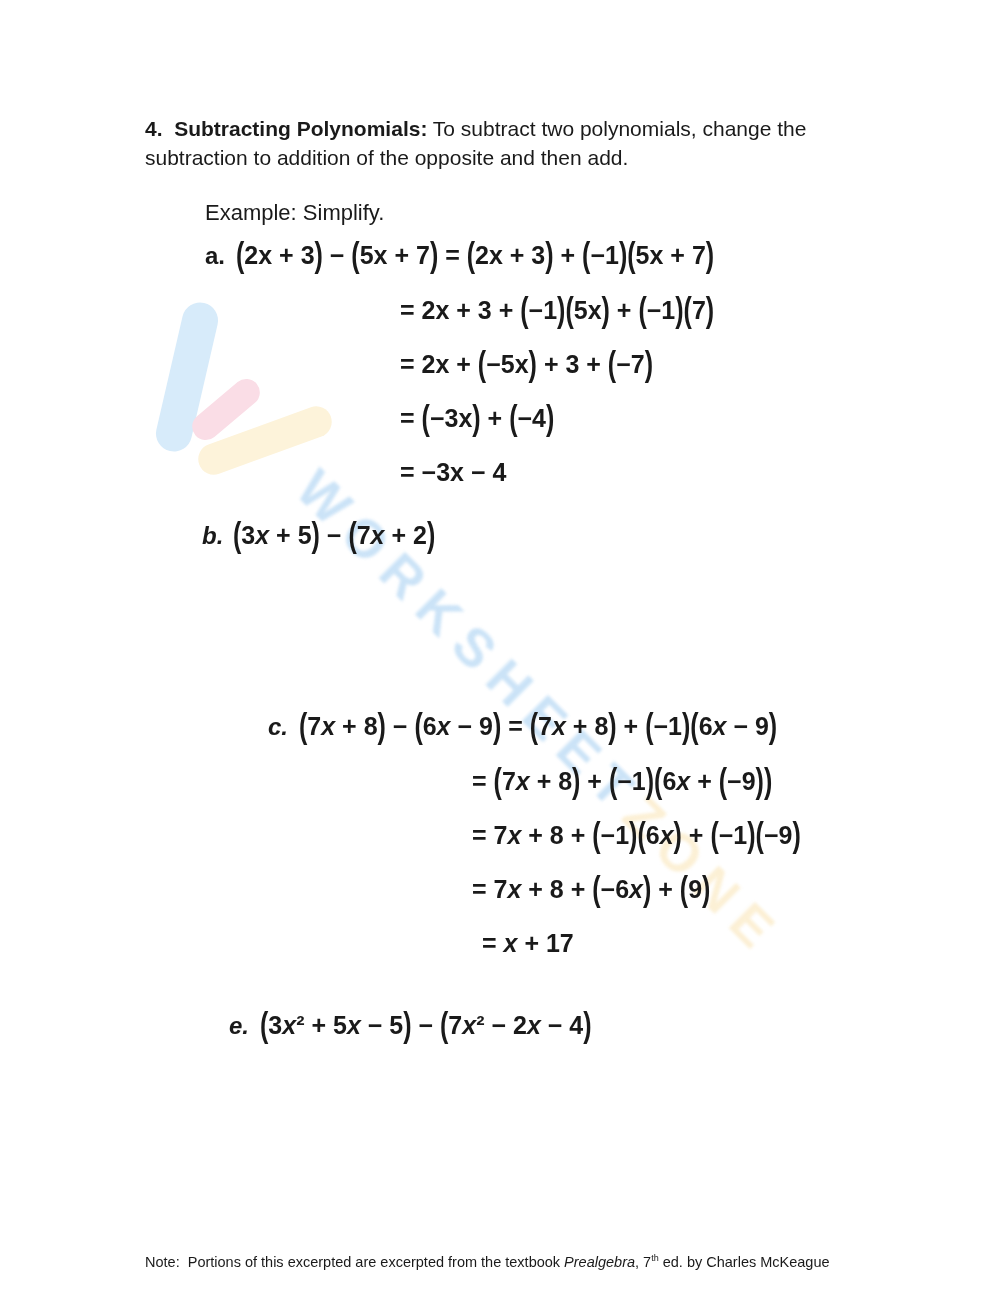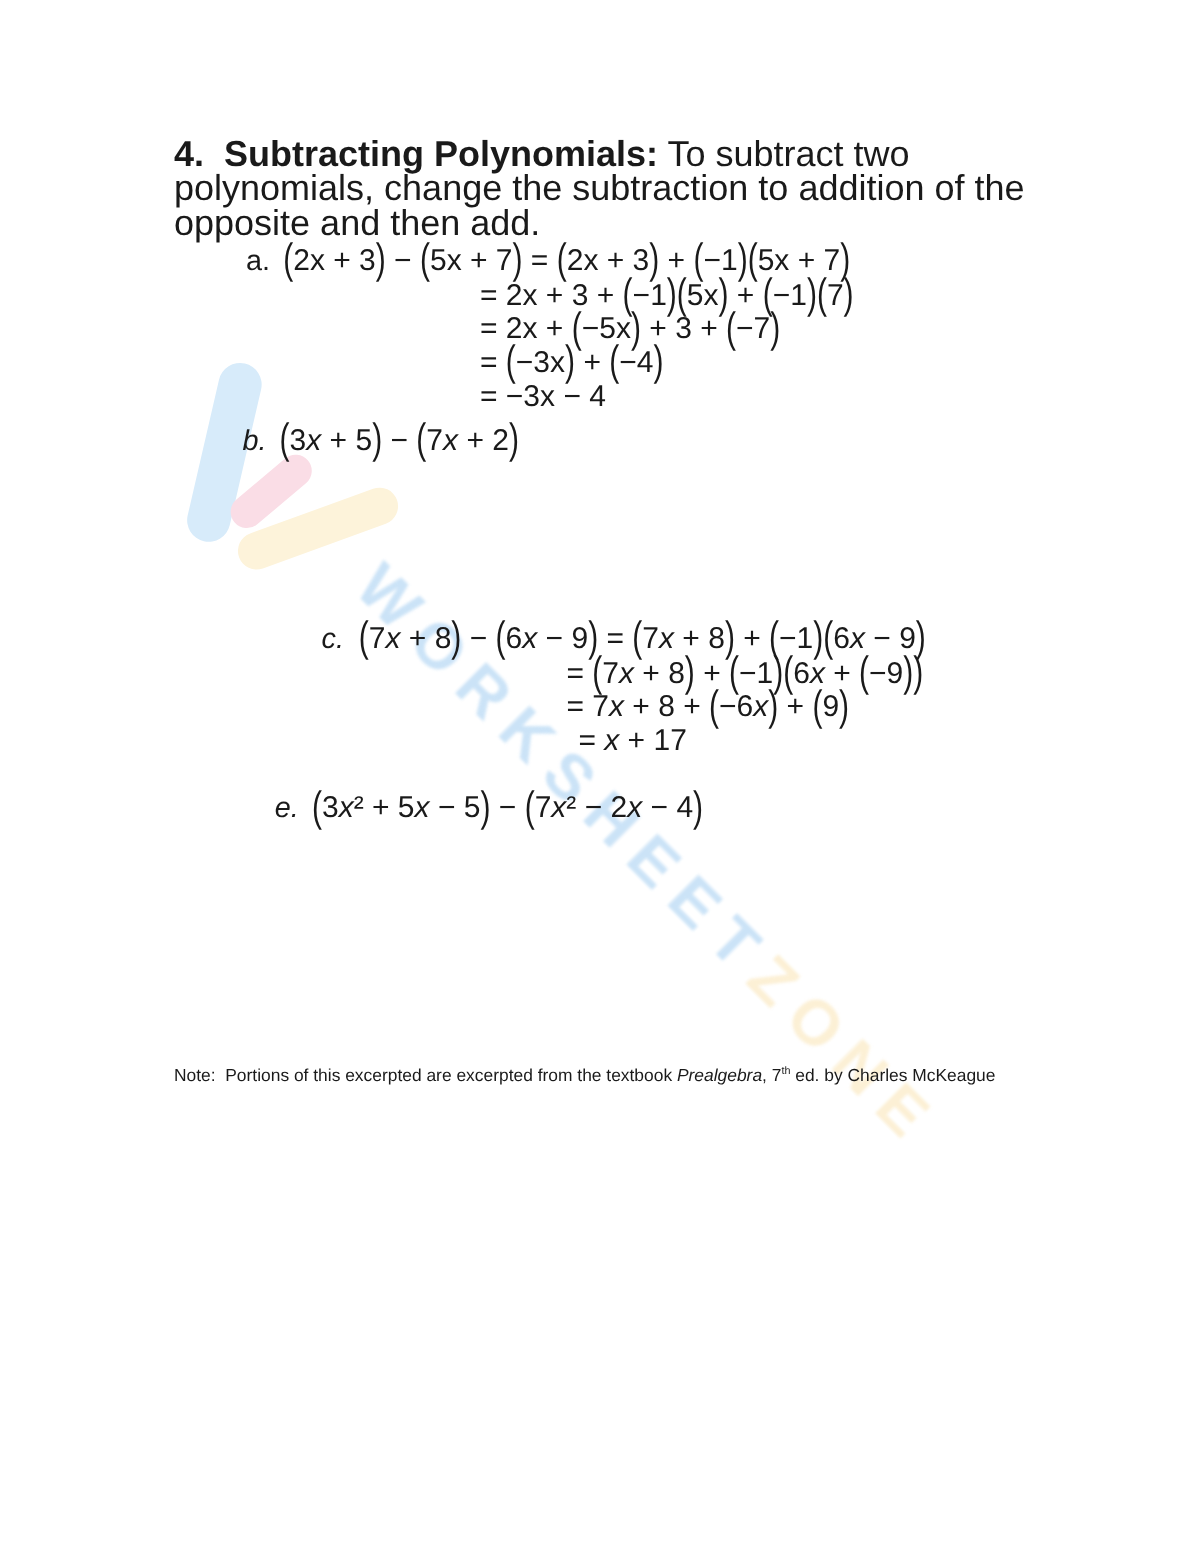--- a/index.html
+++ b/index.html
@@ -21,29 +21,29 @@
   .watermark{
     position:absolute;left:328px;top:458px;z-index:0;
     transform:rotate(45deg);transform-origin:0 0;
     font-size:53px;font-weight:bold;letter-spacing:13px;
     white-space:nowrap;
     filter:blur(1.5px);
   }
   
   .content{position:absolute;left:145px;top:114px;width:712px;z-index:1;}
   .heading{
-    margin:0;font-size:30px;line-height:29px;white-space:pre-wrap;
+    margin:0;font-size:21px;line-height:29px;white-space:pre-wrap;
   }
   .heading .hb{font-weight:bold;}
   .example{
     margin:27px 0 0 60px;font-size:22px;line-height:27px;
   }
   .prob{margin:0;}
   .prob .row{white-space:nowrap;}
-  .math{font-size:25px;line-height:28px;white-space:nowrap;}
+  .math{font-size:25px;line-height:54px;white-space:nowrap;font-weight:bold;}
   .plabel{display:inline-block;min-width:31px;font-size:24px;}
   .plabel.it{font-style:italic;}
   .ix{font-style:italic;}
   .pr{display:inline-block;transform:scaleY(1.42);transform-origin:50% 54%;}
   
   .prob-a{margin:2px 0 0 60px;}
   .prob-a .steps{margin-left:195px;} 
   
   .prob-b{margin:9px 0 0 57px;}
   
@@ -71,39 +71,41 @@
   </div>
 
   <div class="watermark">
     <span style="color: rgb(203, 227, 247);">WORKSHEET</span><span style="color: rgb(252, 240, 213);">ZONE</span>
   </div>
 
   <div class="content">
 
     <p class="heading"><span class="hb">4.  Subtracting Polynomials:</span><span> To subtract two polynomials, change the subtraction to addition of the opposite and then add.</span></p>
 
+    <p class="example">Example: Simplify.</p>
 
     <div class="prob prob-a">
       <div class="row math"><span class="plabel">a.</span><span class="math"><span class="pr">(</span>2x + 3<span class="pr">)</span> − <span class="pr">(</span>5x + 7<span class="pr">)</span> = <span class="pr">(</span>2x + 3<span class="pr">)</span> + <span class="pr">(</span>−1<span class="pr">)</span><span class="pr">(</span>5x + 7<span class="pr">)</span></span></div>
       <div class="steps">
         <div class="math">= 2x + 3 + <span class="pr">(</span>−1<span class="pr">)</span><span class="pr">(</span>5x<span class="pr">)</span> + <span class="pr">(</span>−1<span class="pr">)</span><span class="pr">(</span>7<span class="pr">)</span></div>
         <div class="math">= 2x + <span class="pr">(</span>−5x<span class="pr">)</span> + 3 + <span class="pr">(</span>−7<span class="pr">)</span></div>
         <div class="math">= <span class="pr">(</span>−3x<span class="pr">)</span> + <span class="pr">(</span>−4<span class="pr">)</span></div>
         <div class="math">= −3x − 4</div>
       </div>
     </div>
 
     <div class="prob prob-b">
       <div class="row math"><span class="plabel it">b.</span><span class="math"><span class="pr">(</span>3<i class="ix">x</i> + 5<span class="pr">)</span> − <span class="pr">(</span>7<i class="ix">x</i> + 2<span class="pr">)</span></span></div>
     </div>
 
     <div class="prob prob-c">
       <div class="row math"><span class="plabel it">c.</span><span class="math"><span class="pr">(</span>7<i class="ix">x</i> + 8<span class="pr">)</span> − <span class="pr">(</span>6<i class="ix">x</i> − 9<span class="pr">)</span> = <span class="pr">(</span>7<i class="ix">x</i> + 8<span class="pr">)</span> + <span class="pr">(</span>−1<span class="pr">)</span><span class="pr">(</span>6<i class="ix">x</i> − 9<span class="pr">)</span></span></div>
       <div class="steps">
         <div class="math">= <span class="pr">(</span>7<i class="ix">x</i> + 8<span class="pr">)</span> + <span class="pr">(</span>−1<span class="pr">)</span><span class="pr">(</span>6<i class="ix">x</i> + <span class="pr">(</span>−9<span class="pr">)</span><span class="pr">)</span></div>
+        <div class="math">= 7<i class="ix">x</i> + 8 + <span class="pr">(</span>−1<span class="pr">)</span><span class="pr">(</span>6<i class="ix">x</i><span class="pr">)</span> + <span class="pr">(</span>−1<span class="pr">)</span><span class="pr">(</span>−9<span class="pr">)</span></div>
         <div class="math">= 7<i class="ix">x</i> + 8 + <span class="pr">(</span>−6<i class="ix">x</i><span class="pr">)</span> + <span class="pr">(</span>9<span class="pr">)</span></div>
         <div class="math last">= <i class="ix">x</i> + 17</div>
       </div>
     </div>
 
     <div class="prob prob-e">
       <div class="row math"><span class="plabel it">e.</span><span class="math"><span class="pr">(</span>3<i class="ix">x</i>² + 5<i class="ix">x</i> − 5<span class="pr">)</span> − <span class="pr">(</span>7<i class="ix">x</i>² − 2<i class="ix">x</i> − 4<span class="pr">)</span></span></div>
     </div>
 
     <p class="note"><span>Note:  Portions of this excerpted are excerpted from the textbook </span><span class="nit">Prealgebra</span><span>, 7</span><sup>th</sup><span> ed. by Charles McKeague</span></p>

